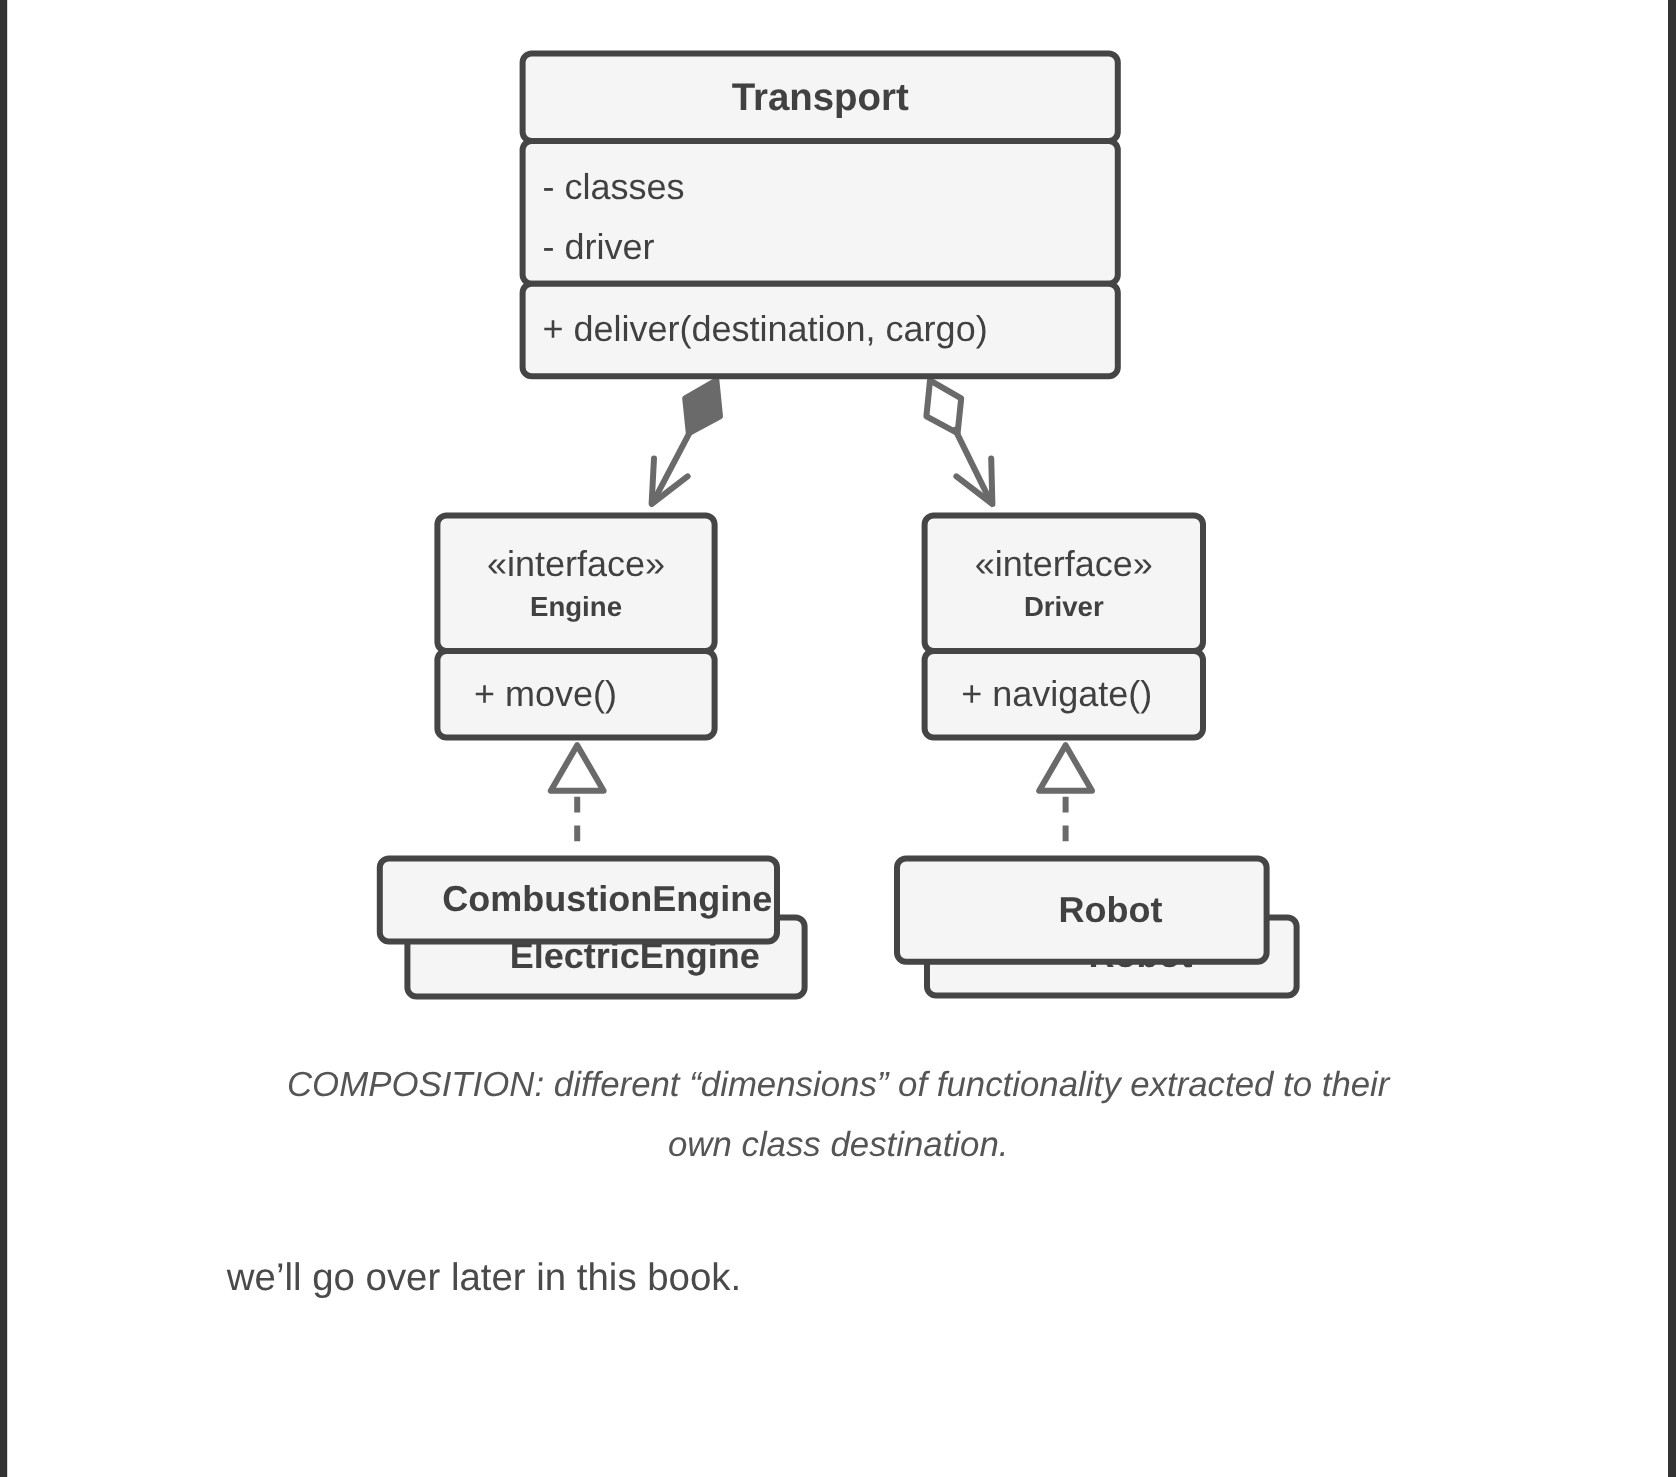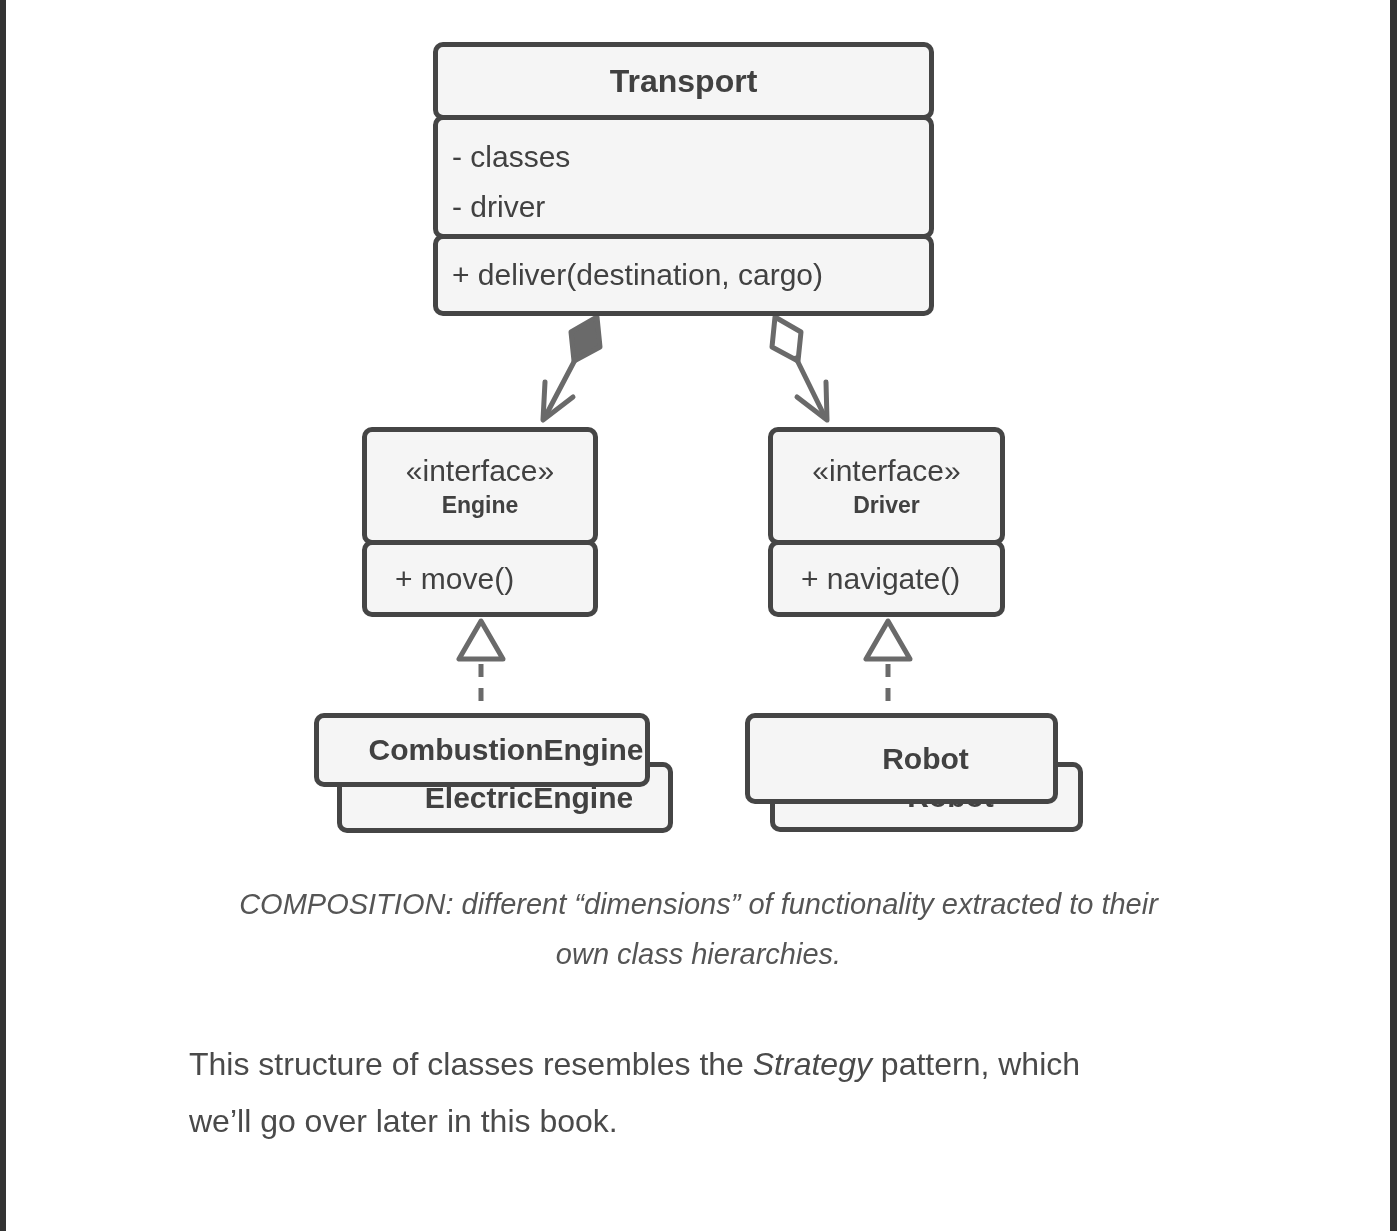--- a/index.html
+++ b/index.html
@@ -162,21 +162,20 @@
   </div>
 
   <div class="impl-box box-electric">ElectricEngine</div>
   <div class="impl-box box-combustion">CombustionEngine</div>
 
   <div class="impl-box box-human">Robot</div>
   <div class="impl-box box-robot">Robot</div>
 
   <div class="caption">
     <div>COMPOSITION: different “dimensions” of functionality extracted to their</div>
-    <div>own class hierarchies.</div>
+    <div>own class destination.</div>
   </div>
 
   <div class="paragraph">
-    <div><span>This structure of classes resembles the </span><em>Strategy</em><span> pattern, which</span></div>
     <div>we’ll go over later in this book.</div>
   </div>
 
 </div>
 
 </body></html>

